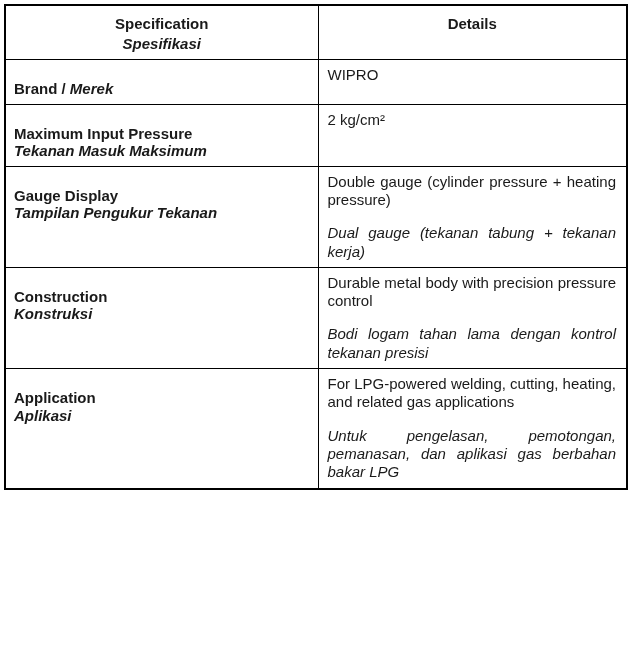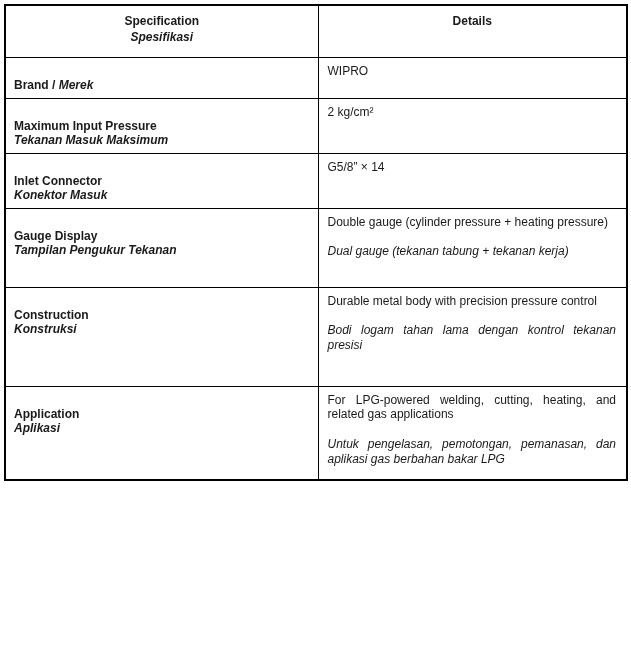--- a/index.html
+++ b/index.html
@@ -13,21 +13,21 @@
     border-collapse:collapse;
     table-layout:fixed;
     width:622px;
     border:2px solid #000;
   }
   col.c1{width:313px;}
   col.c2{width:309px;}
   th,td{
     border:1.5px solid #000;
     vertical-align:top;
-    font-size:12px;
+    font-size:15px;
     overflow:hidden;
   }
   th{
     padding:8px 8px 6px 8px;
     text-align:center;
     font-weight:bold;
     line-height:1.3;
   }
   th .line2{display:block;font-style:italic;}
   td.spec{
@@ -99,29 +99,20 @@
       </tr>
       <tr class="r3">
         <td class="spec">
           <span class="en">Maximum Input Pressure</span>
           <span class="id">Tekanan Masuk Maksimum</span>
         </td>
         <td class="det">
           <p class="d1">2 kg/cm²</p>
         </td>
       </tr>
-      <tr class="r5">
-        <td class="spec">
-          <span class="en">Inlet Connector</span>
-          <span class="id">Konektor Masuk</span>
-        </td>
-        <td class="det">
-          <p class="d1">G5/8” × 14</p>
-        </td>
-      </tr>
       <tr class="r7">
         <td class="spec">
           <span class="en">Gauge Display</span>
           <span class="id">Tampilan Pengukur Tekanan</span>
         </td>
         <td class="det">
           <p class="d1">Double gauge (cylinder pressure + heating pressure)</p>
           <p class="d2">Dual gauge (tekanan tabung + tekanan kerja)</p>
         </td>
       </tr>

